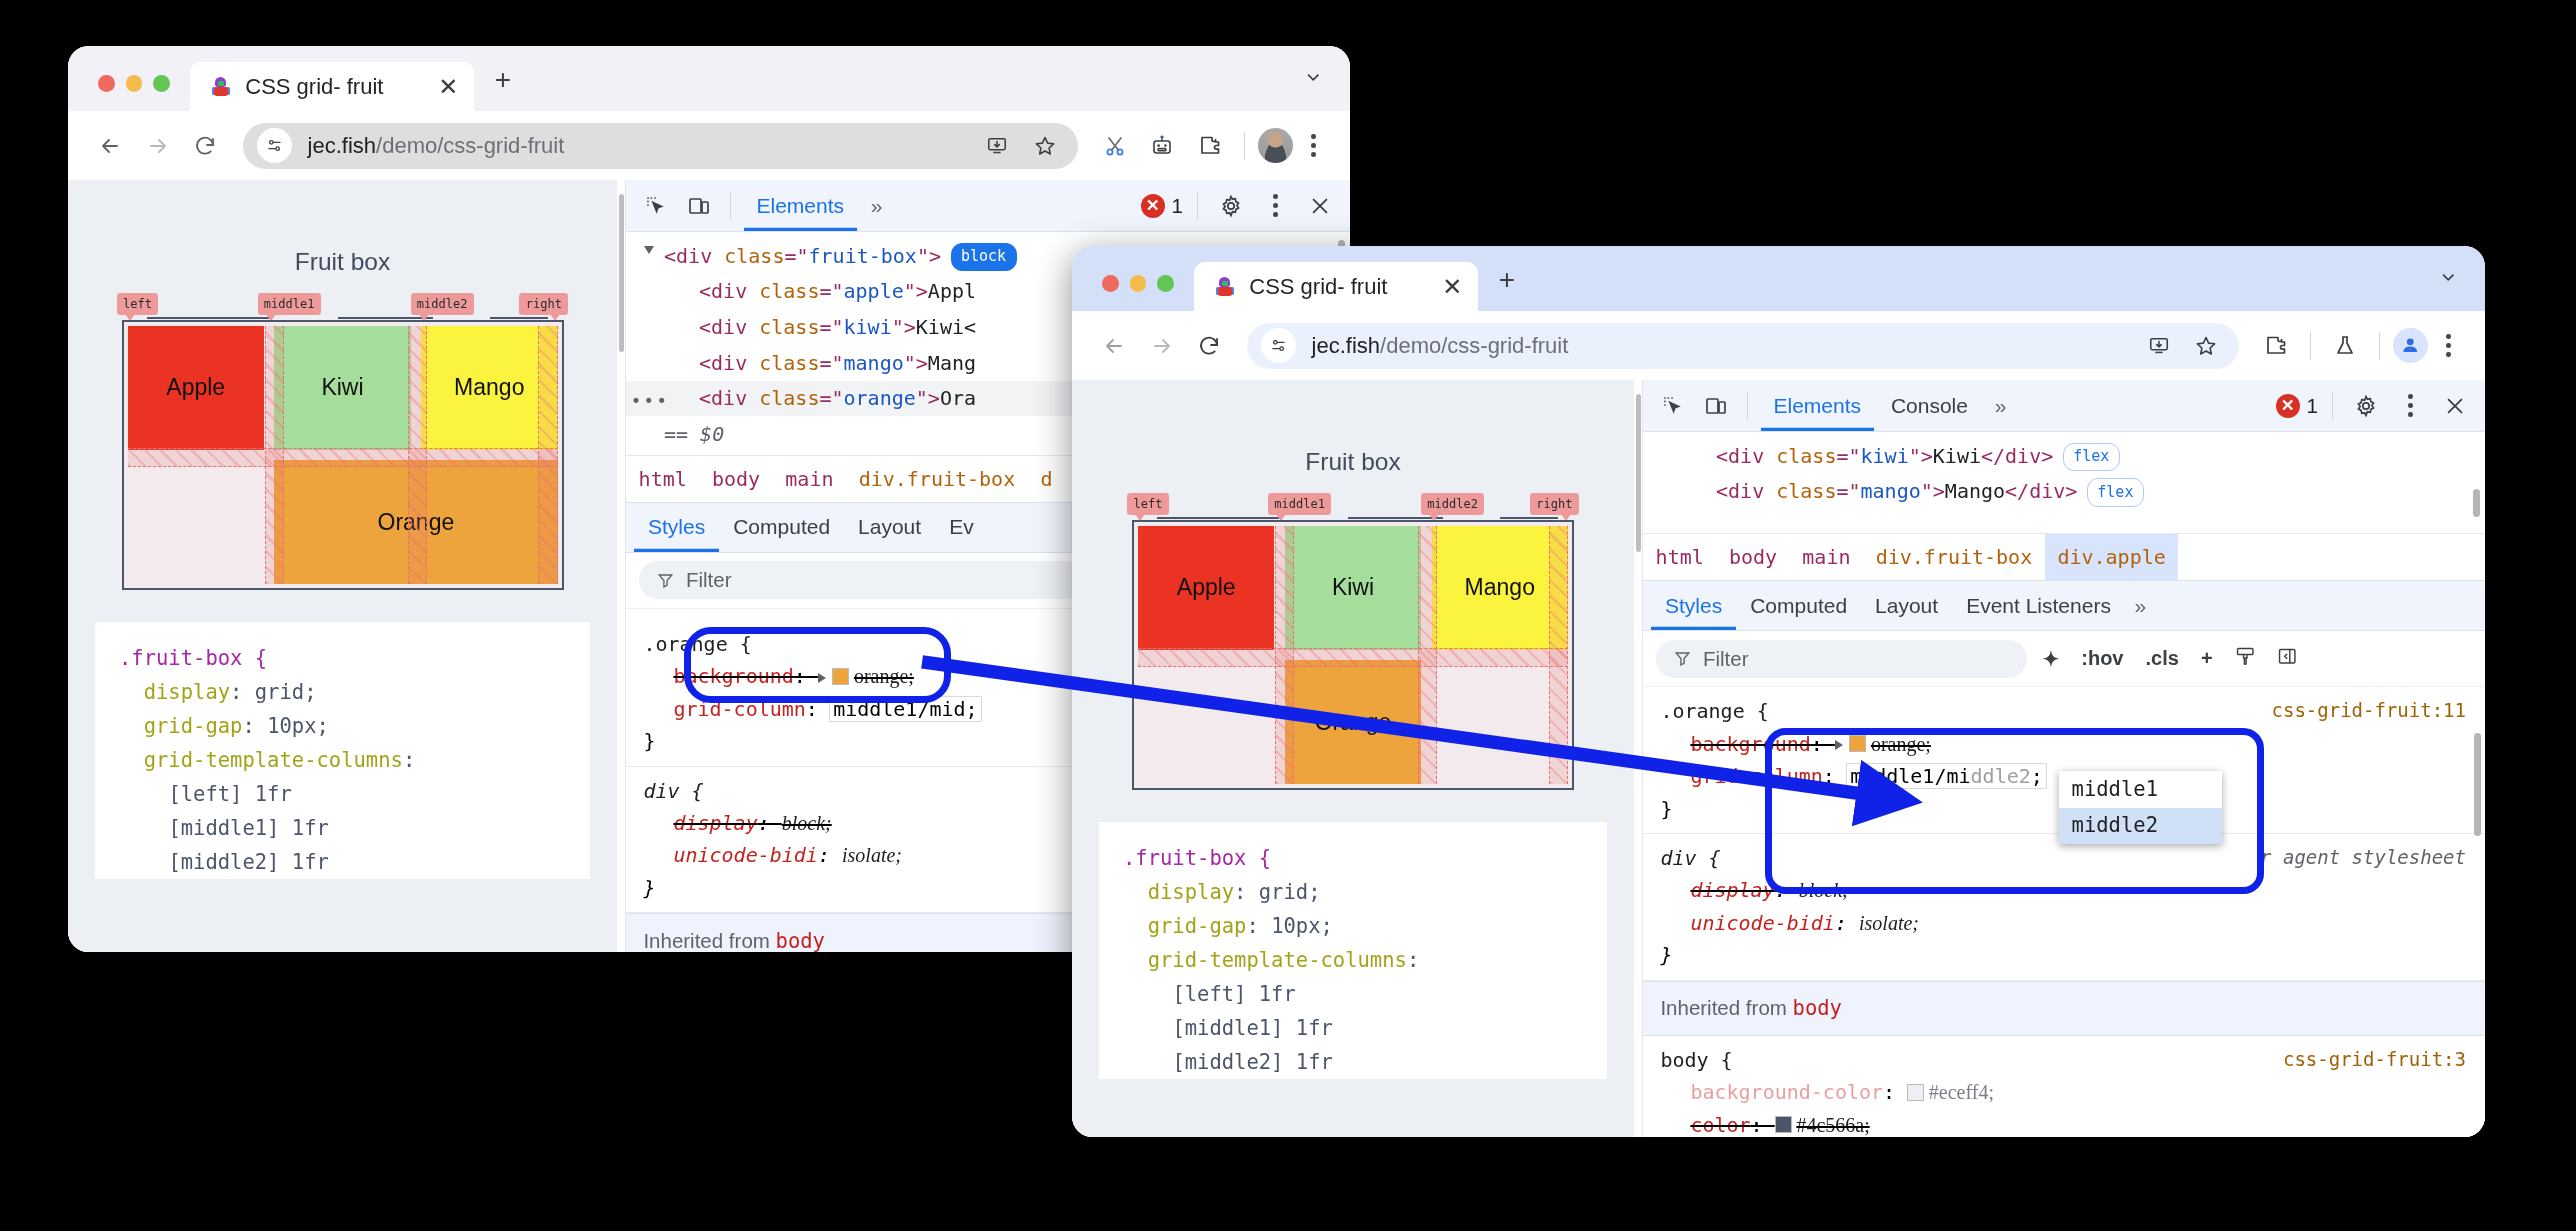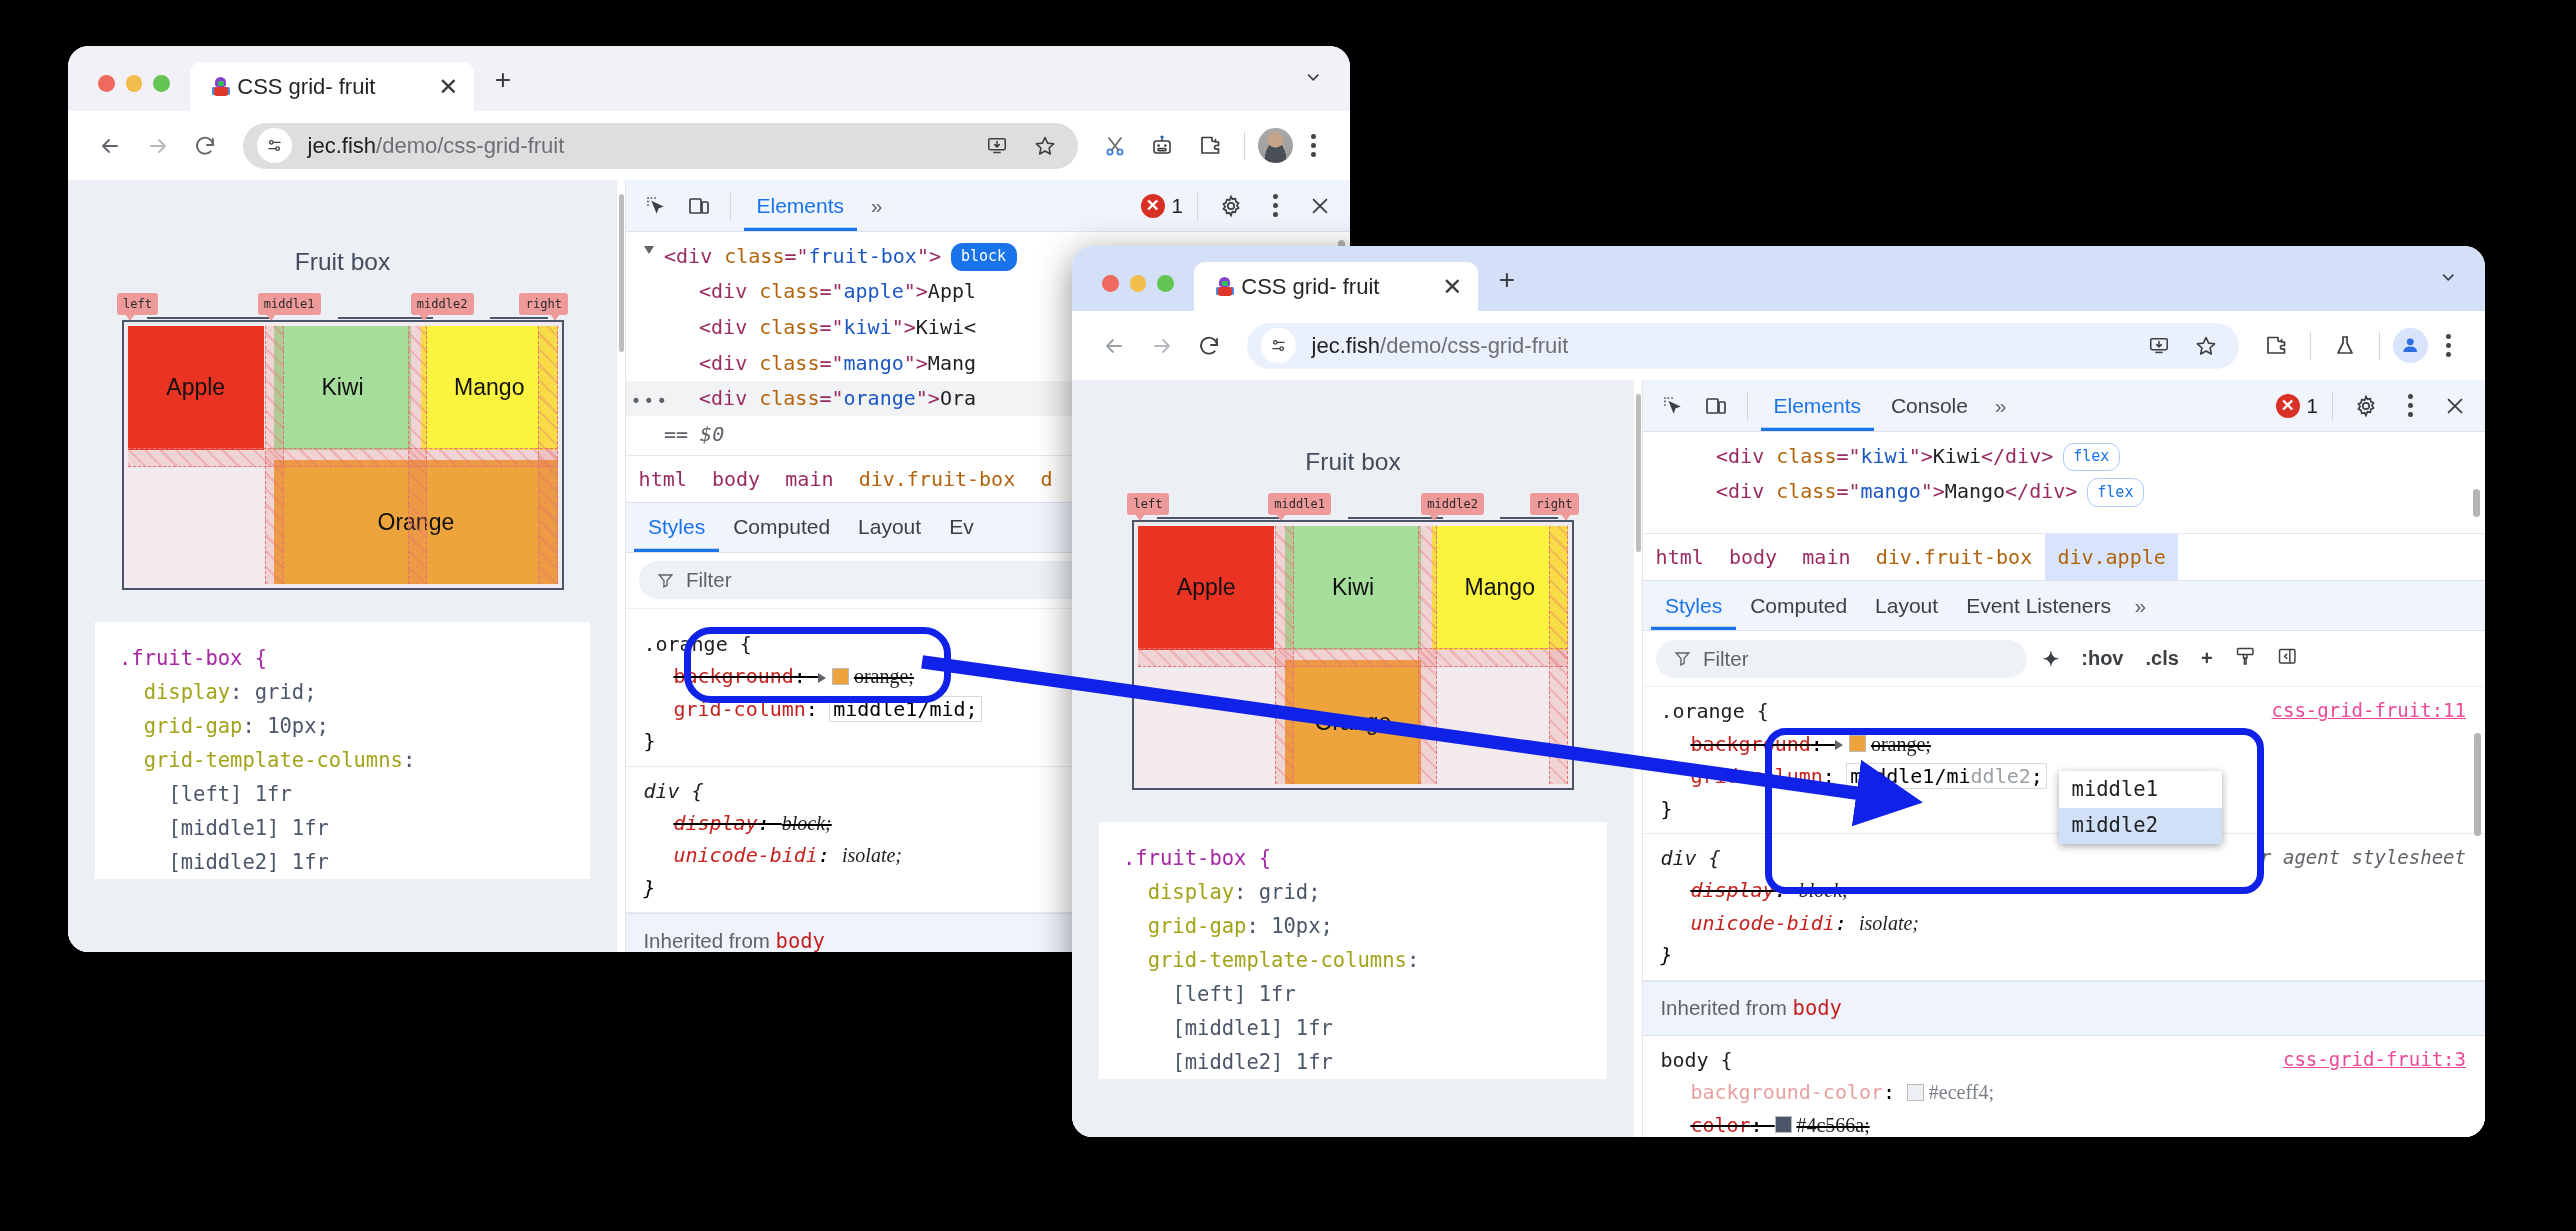--- a/index.html
+++ b/index.html
@@ -10,21 +10,21 @@
   .win{position:absolute;border-radius:20.5px;overflow:hidden;background:#fff;}
   .win.w1{left:68px;top:46px;width:1282px;height:906px;box-shadow:0 0 0 0.8px rgba(0,0,0,.08);}
   .win.w2{left:1072px;top:246px;width:1413px;height:891px;box-shadow:0 9.5px 36px rgba(0,0,0,.45);}
 
   .tabstrip{display:flex;align-items:flex-end;height:65px;padding:0 0 0 17.4px;box-sizing:border-box;}
   .w1 .tabstrip{background:#f3f1f8;}
   .w2 .tabstrip{background:#d3e0f8;}
   .traffic{display:flex;align-items:center;gap:11px;padding:0 20.5px 19px 12.6px;}
   .dot{width:16.6px;height:16.6px;border-radius:50%;}
   .dot.r{background:#ef6a5e;} .dot.y{background:#f2bd4c;} .dot.g{background:#62c554;}
-  .tab{display:flex;align-items:center;gap:6px;height:49px;padding:0 16px 0 20.5px;
+  .tab{display:flex;align-items:center;gap:14px;height:49px;padding:0 16px 0 20.5px;
        background:#fff;border-radius:11px 11px 0 0;min-width:284px;box-sizing:border-box;justify-content:flex-end;}
   .favicon{width:20.5px;height:20.5px;flex:0 0 20.5px;position:relative;}
   .favicon .fv-head{position:absolute;left:4.7px;top:0.8px;width:11px;height:9.5px;background:#8a3fd1;border-radius:5.5px 5.5px 2.4px 2.4px;}
   .favicon .fv-face{position:absolute;left:7px;top:4.7px;width:6.3px;height:5.5px;background:#2fbf5a;border-radius:1.6px;}
   .favicon .fv-body{position:absolute;left:3.2px;top:10.3px;width:14px;height:9.5px;background:#e0362c;border-radius:2.4px;}
   .favicon .fv-arm1{position:absolute;left:0.8px;top:10.3px;width:4px;height:8.7px;background:#4a8ae0;border-radius:1.6px;}
   .favicon .fv-arm2{position:absolute;right:0.8px;top:10.3px;width:4px;height:8.7px;background:#4a8ae0;border-radius:1.6px;}
   .tab-title{font-size:22px;color:#232527;white-space:nowrap;flex:1;}
   .tab-close,.tab-new{font-size:24px;color:#3b3d40;line-height:1;cursor:pointer;user-select:none;}
   .tab-new{margin-left:20.5px;font-size:28px;font-weight:300;padding-bottom:17.4px;}
@@ -115,21 +115,21 @@
   .stab{font-size:21px;color:#3c4043;padding:0 14px;height:100%;display:flex;align-items:center;cursor:pointer;white-space:nowrap;}
   .stab.active{color:#1a73e8;box-shadow:inset 0 -3.2px 0 #1a73e8;}
 
   .filterbar{display:flex;align-items:center;height:55px;padding:0 12.6px;gap:9.5px;background:#fff;flex:0 0 55px;border-bottom:0.8px solid #eceff3;}
   .filterbox{flex:1;height:38px;border-radius:19px;background:#eef1f6;display:flex;align-items:center;gap:11px;padding:0 17.4px;box-sizing:border-box;}
   .filterbox span{font-size:20.5px;color:#5f6368;}
   .fbtn{font-size:20px;color:#3c4043;padding:0 6.3px;cursor:pointer;font-weight:bold;white-space:nowrap;}
 
   .styles{font-family:"DejaVu Sans Mono",monospace;font-size:20px;line-height:1.62;flex:1;overflow:hidden;position:relative;background:#fff;}
   .rule{padding:8px 0 8px 17.4px;border-bottom:0.8px solid #e7eaef;position:relative;}
-  .rule .src{position:absolute;right:19px;top:8px;font-size:19px;color:#ec4899;text-decoration:underline;}
+  .rule .src{position:absolute;right:19px;top:8px;font-size:19px;color:#a16207;}
   .rule .selname{color:#202124;}
   .decl{padding-left:30px;white-space:nowrap;}
   .pname{color:#c5221f;} .pval{color:#202124;font-family:Liberation Serif, serif;}
   .strike{text-decoration:line-through;}
   .uarule,.uarule .pname,.uarule .pval{font-style:italic;}
   .swatch{display:inline-block;width:15px;height:15px;border:0.8px solid #bbb;vertical-align:-1.6px;margin-right:4.7px;}
   .arrowtri{display:inline-block;width:0;height:0;border-left:8.7px solid #5f6368;border-top:5.5px solid transparent;border-bottom:5.5px solid transparent;vertical-align:0.8px;margin-right:6.3px;}
   .inherit{background:#eef3fd;color:#5f6368;padding:9.5px 0 9.5px 17.4px;border-top:0.8px solid #dde2eb;border-bottom:0.8px solid #dde2eb;font-family:"Liberation Sans",sans-serif;font-size:20.5px;}
   .inherit b{color:#c5221f;font-weight:normal;font-family:"DejaVu Sans Mono",monospace;}
   .editfield{background:#fff;box-shadow:0 0 0 0.8px #d0d0d0;padding:0 3.2px;}

